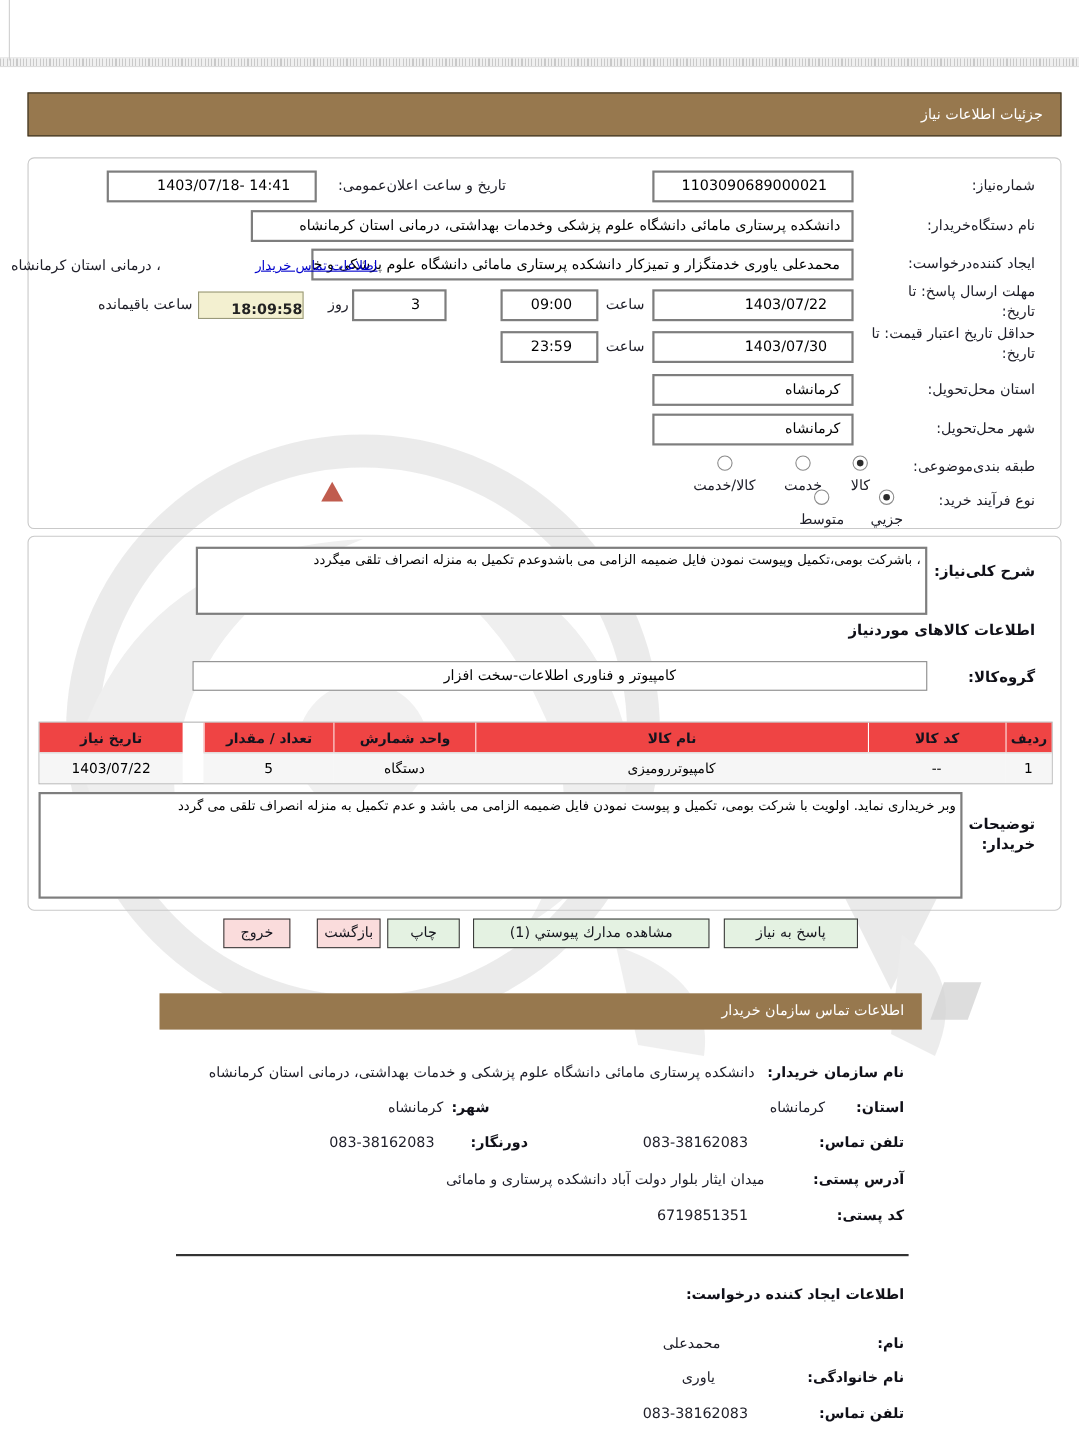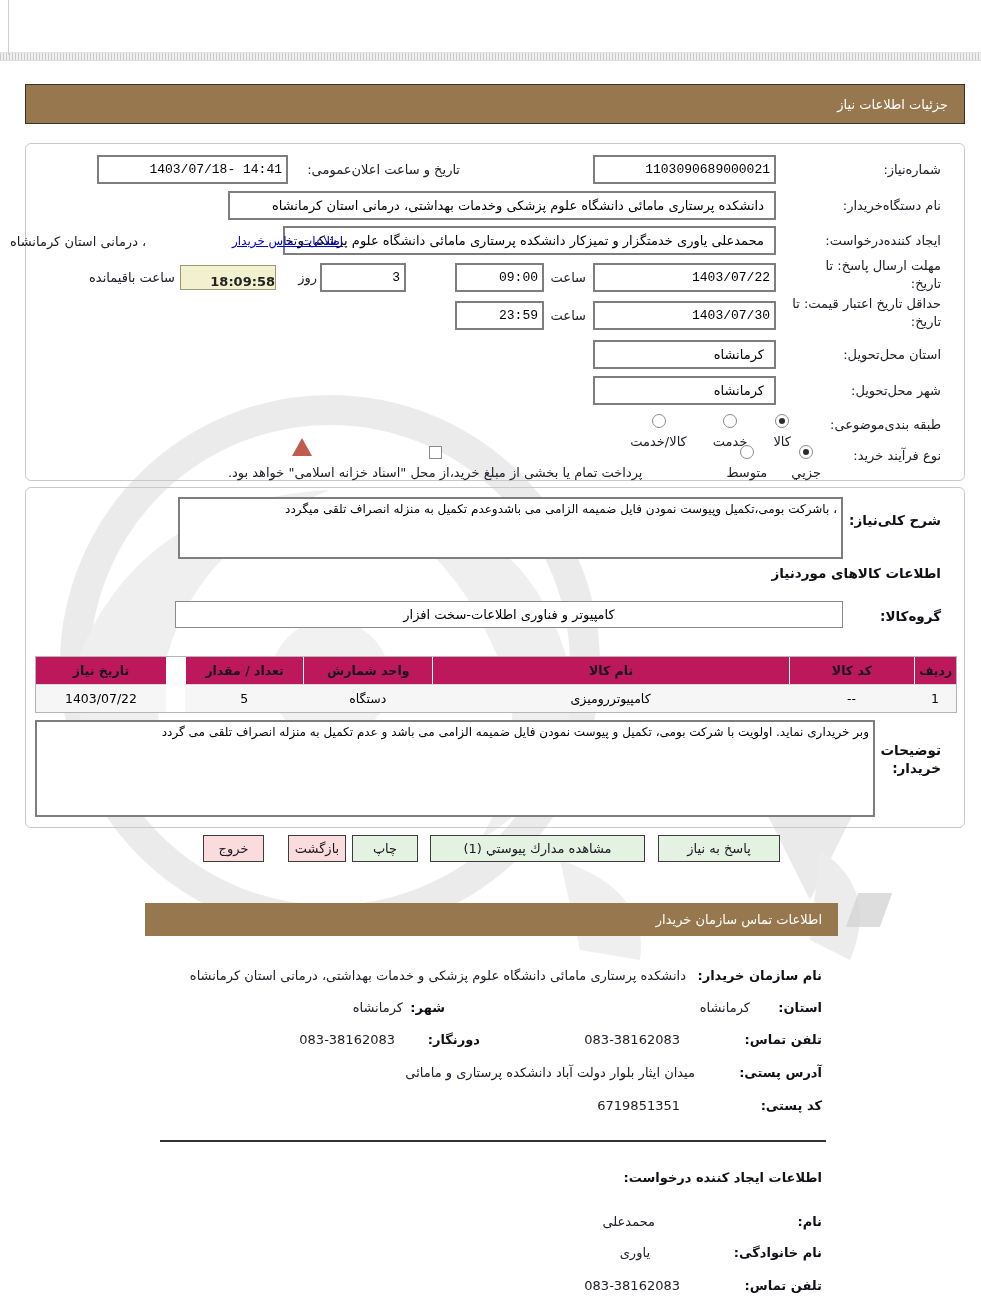--- a/index.html
+++ b/index.html
@@ -22,42 +22,42 @@
   .panel1 { left:25px; top:143px; width:940px; height:338px; }
   .panel2 { left:25px; top:487px; width:940px; height:341px; }
 
   .lbl { position:absolute; font-size:13px; color:#20202a; white-space:nowrap; }
   .lbl.b { font-weight:bold; color:#101018; }
   .field { position:absolute; border:2px solid #7e7e7e; background:#fff; font-size:13px; color:#000;
     display:flex; align-items:center; white-space:nowrap; overflow:hidden; }
   .field.right { justify-content:flex-start; padding-right:10px; }
   .field.center { justify-content:center; }
   .ltr { direction:ltr; }
-  .field.ltr { justify-content:flex-end; padding-right:4px;font-family:Liberation Mono, monospace; }
+  .field.ltr { justify-content:flex-end; padding-right:22px; }
 
   .timer { position:absolute; border:1px solid #9a9a7a; background:#f3f0d0; font-weight:bold;
     font-size:13px; color:#222; display:flex; align-items:flex-end; overflow:hidden; }
 
   .radio { display:inline-block; width:14px; height:14px; border:1px solid #8a8a8a; border-radius:50%;
     background:#fff; vertical-align:middle; position:relative; }
   .radio.checked::after { content:''; position:absolute; left:3px; top:3px; width:6px; height:6px;
     border-radius:50%; background:#2b2b2b; }
   .checkbox { display:inline-block; width:13px; height:13px; border:1px solid #8a8a8a; background:#fff;
     vertical-align:middle; }
   .choice-row { position:absolute; display:flex; align-items:center; gap:8px; font-size:13px; color:#20202a; }
   .choice { display:flex; align-items:center; gap:6px;flex-direction:column; }
 
   .link { position:absolute; color:#0000cc; text-decoration:underline; font-size:12px; white-space:nowrap; }
 
   .ta { position:absolute; border:2px solid #7e7e7e; background:#fff; font-size:12px; color:#000;
     padding:2px 4px; overflow:hidden; text-align:right; line-height:1.35; }
 
   .tbl { position:absolute; left:35px; top:656px; width:922px; border:1px solid #b5b5b5; background:#fff; }
   .tr { display:flex; width:100%; }
-  .th { background:#be185d; color:#14141e; font-weight:bold; font-size:12.5px; height:27px;
+  .th { background:#ef4444; color:#14141e; font-weight:bold; font-size:12.5px; height:27px;
     display:flex; align-items:center; justify-content:center; border-left:1px solid #fff; }
   .th:last-child { border-left:none; }
   .td { background:#f6f6f6; color:#000; font-size:12.5px; height:28px; display:flex; align-items:center;
     justify-content:center; border-top:1px solid #d9d9d9; }
   .c0{width:43px;} .c1{width:128px;} .c2{width:365px;} .c3{width:132px;} .c4{width:121px;margin-left:19px;} .c5{width:133px;}
 
   .btn { position:absolute; height:27px; border:1px solid #3c3c3c; font-size:13px; color:#17171f;
     display:flex; align-items:center; justify-content:center; cursor:pointer; white-space:nowrap; }
   .btn.green { background:#e4f2e2; }
   .btn.pink { background:#fadcdc; }
@@ -171,24 +171,20 @@
 
     <div class="lbl" style="right:40px;top:448px">نوع فرآیند خرید:</div>
     <div class="choice-row" style="right:160px;top:445px;gap:24px">
       <span class="choice">
         <span class="radio checked"></span>
         <span>جزیي</span>
       </span>
       <span class="choice">
         <span class="radio"></span>
         <span>متوسط</span>
-      </span>
-      <span class="choice" style="margin-right:60px">
-        <span class="checkbox"></span>
-        <span>پرداخت تمام یا بخشی از مبلغ خرید،از محل "اسناد خزانه اسلامی" خواهد بود.</span>
       </span>
     </div>
 
     <div class="panel panel2"></div>
 
     <div class="lbl b" style="right:40px;top:512px;font-size:13.5px">شرح کلی‌نیاز:</div>
     <div class="ta" style="left:178px;top:497px;width:665px;height:62px">
       <span>، باشرکت بومی،تکمیل وپیوست نمودن فایل ضمیمه الزامی می باشدوعدم تکمیل به منزله انصراف تلقی میگردد</span>
     </div>
 

